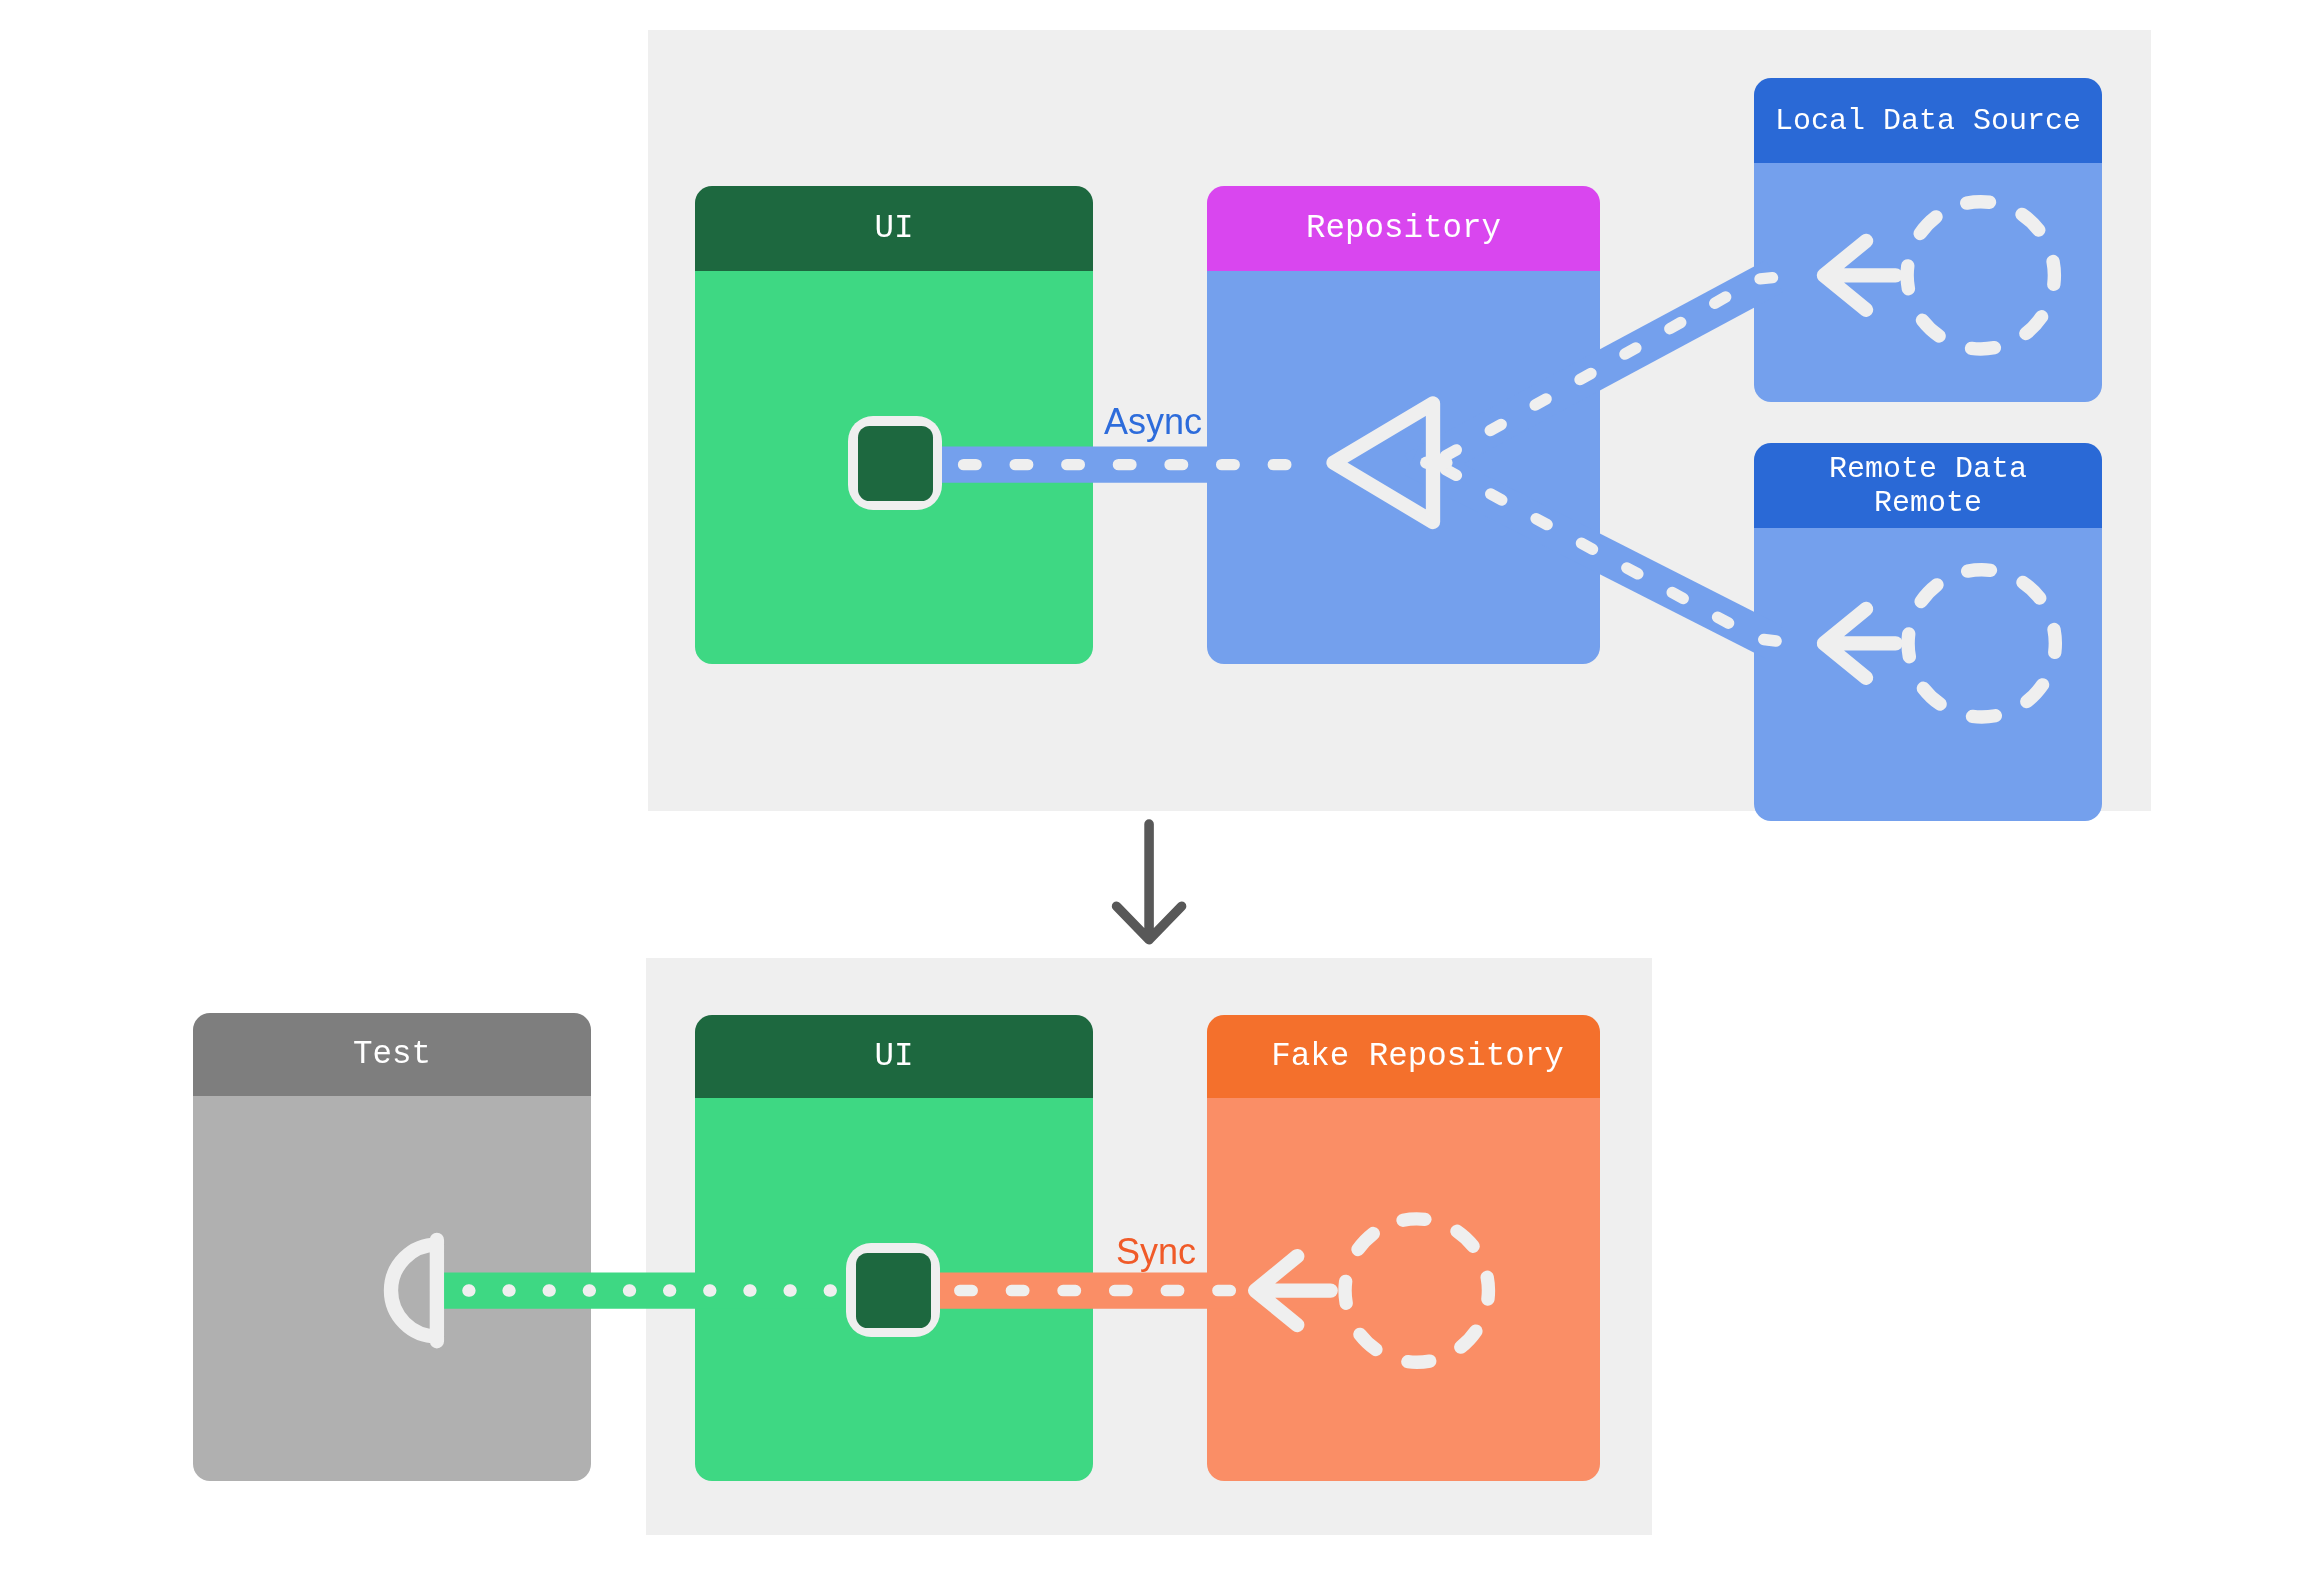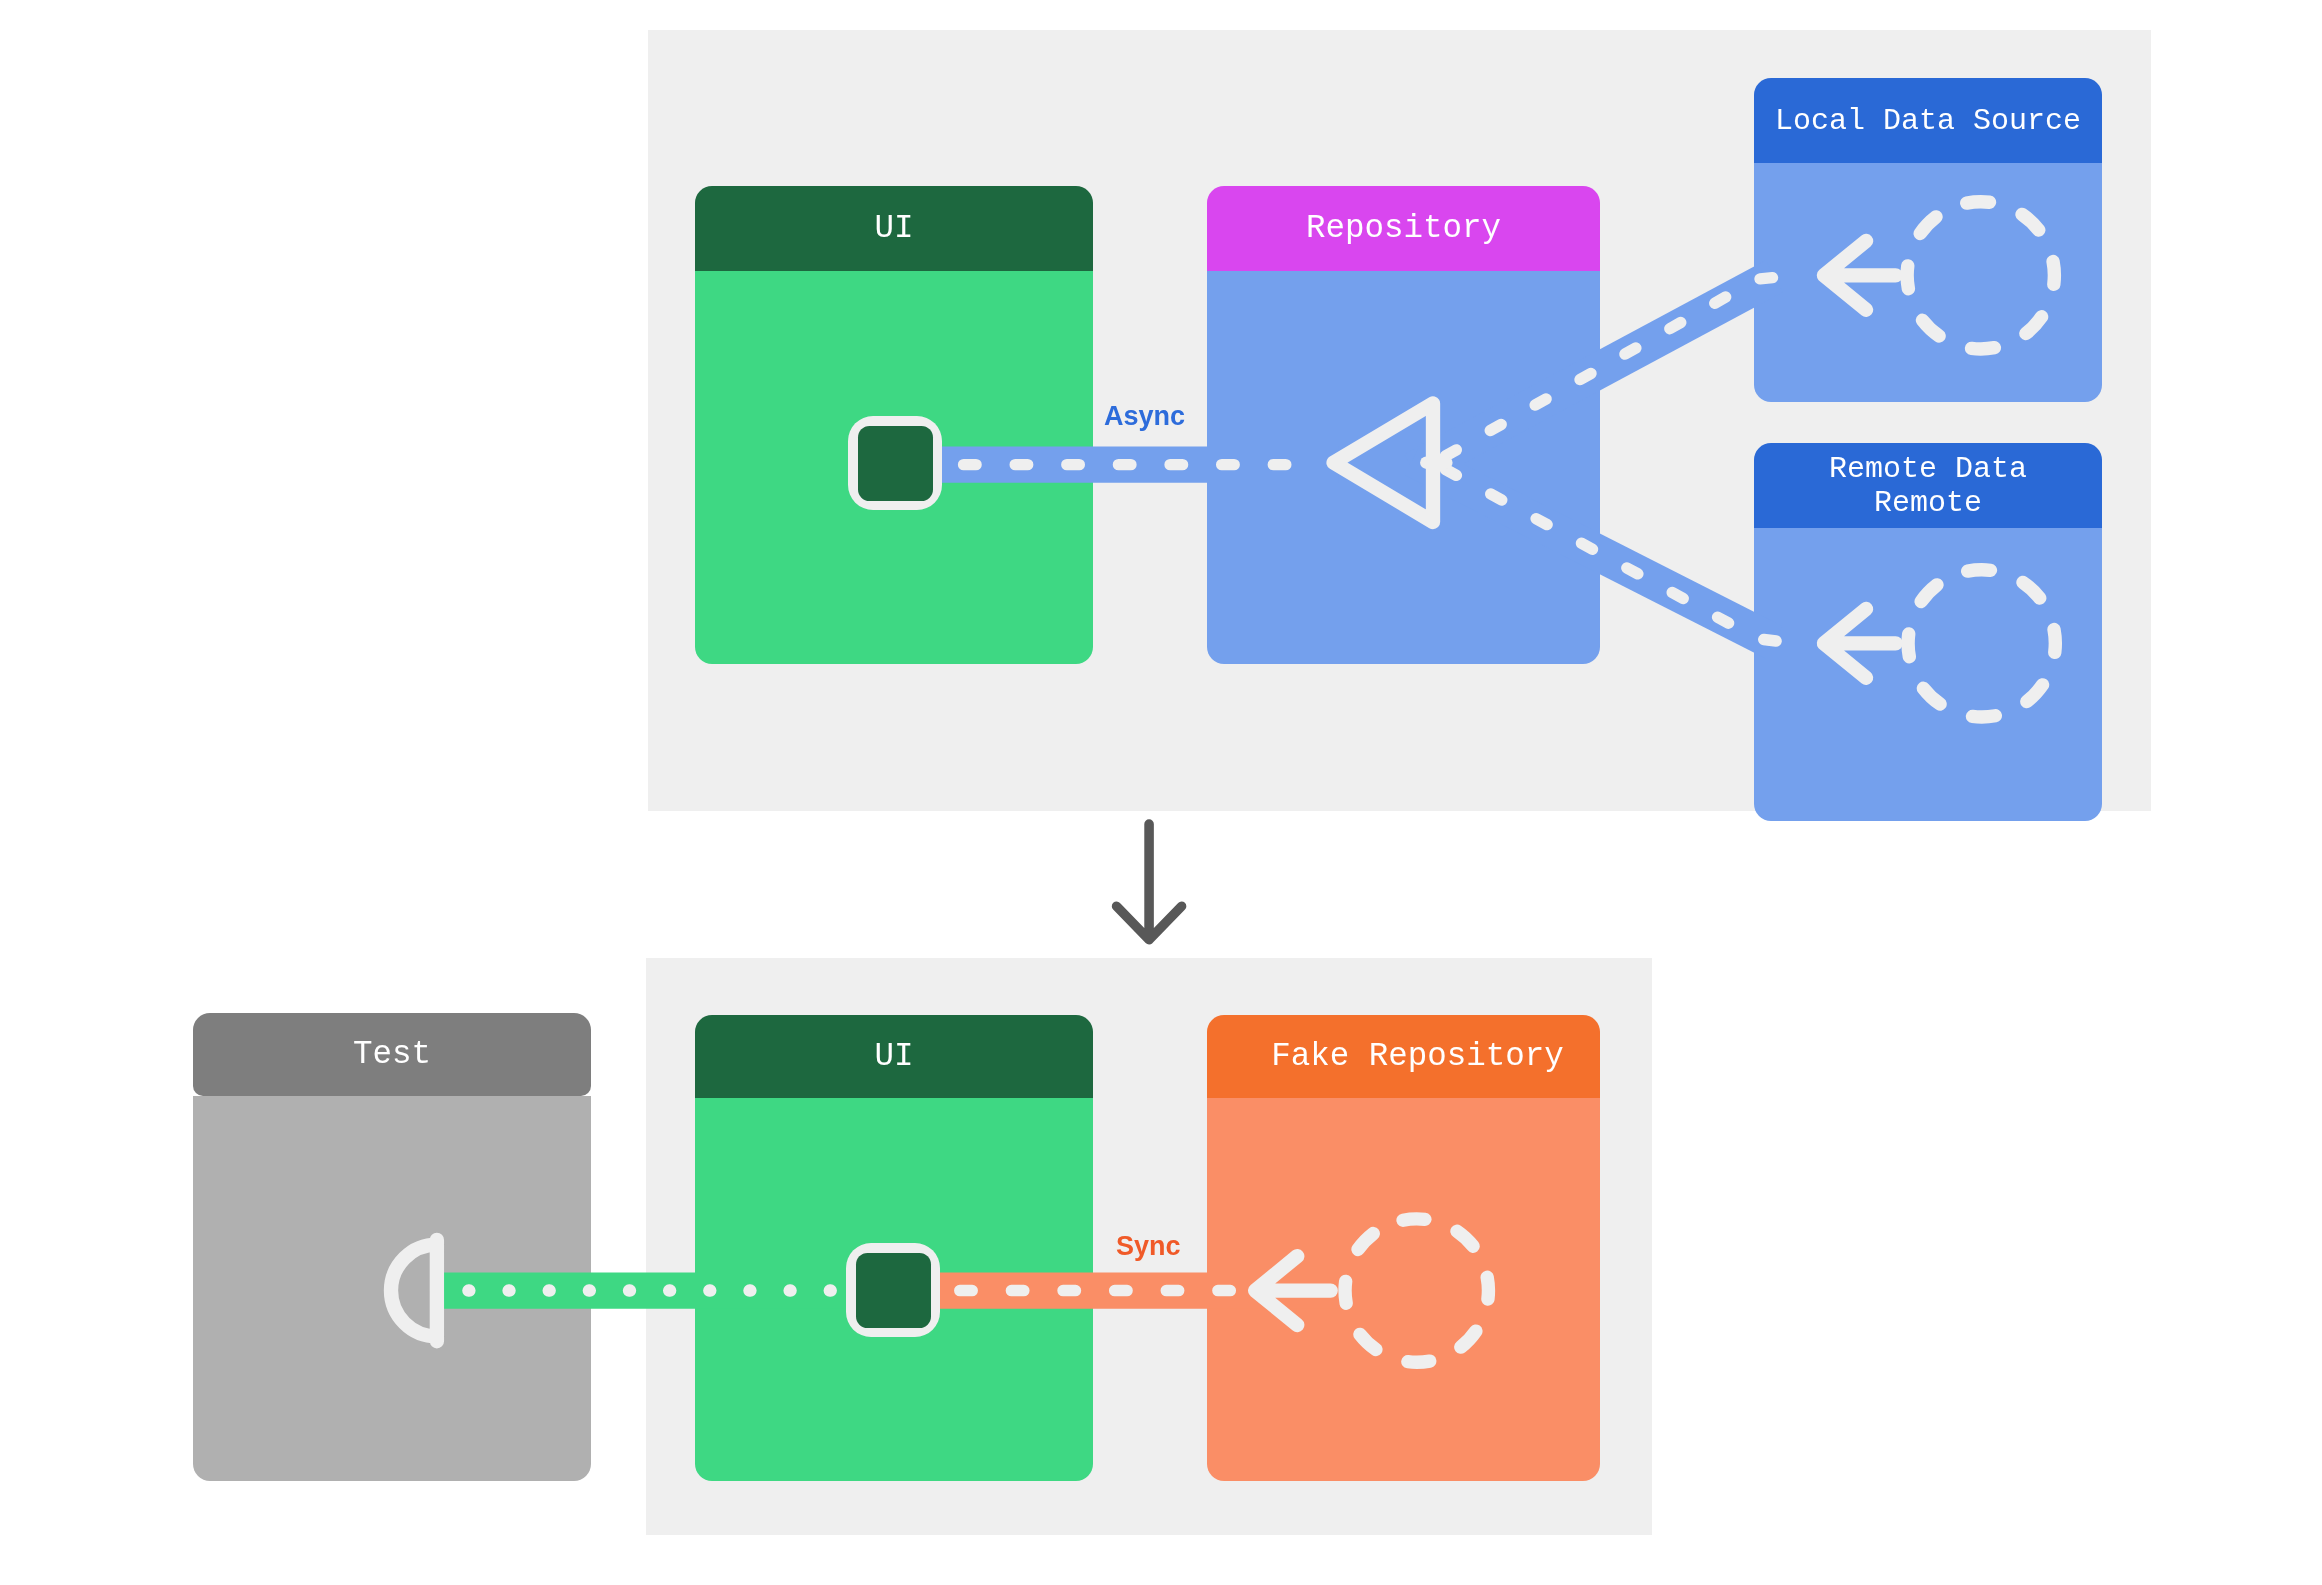--- a/index.html
+++ b/index.html
@@ -21,37 +21,37 @@
   #local-ds .hdr,#remote-ds .hdr{height:85px;background:#2a69d6;font-size:30px;line-height:34px;}
   #ui-top .hdr{background:#1d683f;}
   #ui-top .body{top:85px;background:#3ed883;}
   #repo .body{top:85px;background:#74a0ed;}
   #local-ds .body,#remote-ds .body{top:85px;background:#74a0ed;}
 
   
   #test-box {left:193px; top:1013px;width:398px; height:468px;}
   #ui-bottom{left:695px; top:1015px;width:398px; height:466px;}
   #fake-repo{left:1207px;top:1015px;width:393px; height:466px;}
-  #test-box .hdr{height:83px;background:#7e7e7e;border-radius:10px;}
+  #test-box .hdr{height:83px;background:#7e7e7e;}
   #test-box .body{top:83px;background:#b0b0b0;}
   #ui-bottom .hdr{height:83px;background:#1d683f;}
   #ui-bottom .body{top:83px;background:#3ed883;}
   #fake-repo .hdr{height:83px;background:#f4702c;padding-left:28px;}
   #fake-repo .body{top:83px;background:#fa8e66;}
 
   
   .screen-icon{position:absolute;width:94px;height:94px;border-radius:25px;
                background:#efefef;z-index:5;}
   .screen-icon .inner{position:absolute;left:9.6px;top:9.6px;width:75px;height:75px;
                border-radius:11.5px;background:#1d683f;}
   #screen-top{left:848px;top:416px;}
   #screen-bottom{left:846px;top:1243px;}
 
   
-  .edge-label{position:absolute;font-weight:700;font-size:27px;z-index:6;}
+  .edge-label{position:absolute;font-weight:400;font-size:36px;z-index:6;}
   #async-label{left:1104px;top:401px;color:#2d6cdb;}
   #sync-label{left:1116px;top:1231px;color:#f05a28;}
 
   #lines{position:absolute;left:0;top:0;z-index:4;}
 </style>
 </head>
 <body>
 
 <div class="panel" style="left:648px;top:30px;width:1503px;height:781px;"></div>
 

